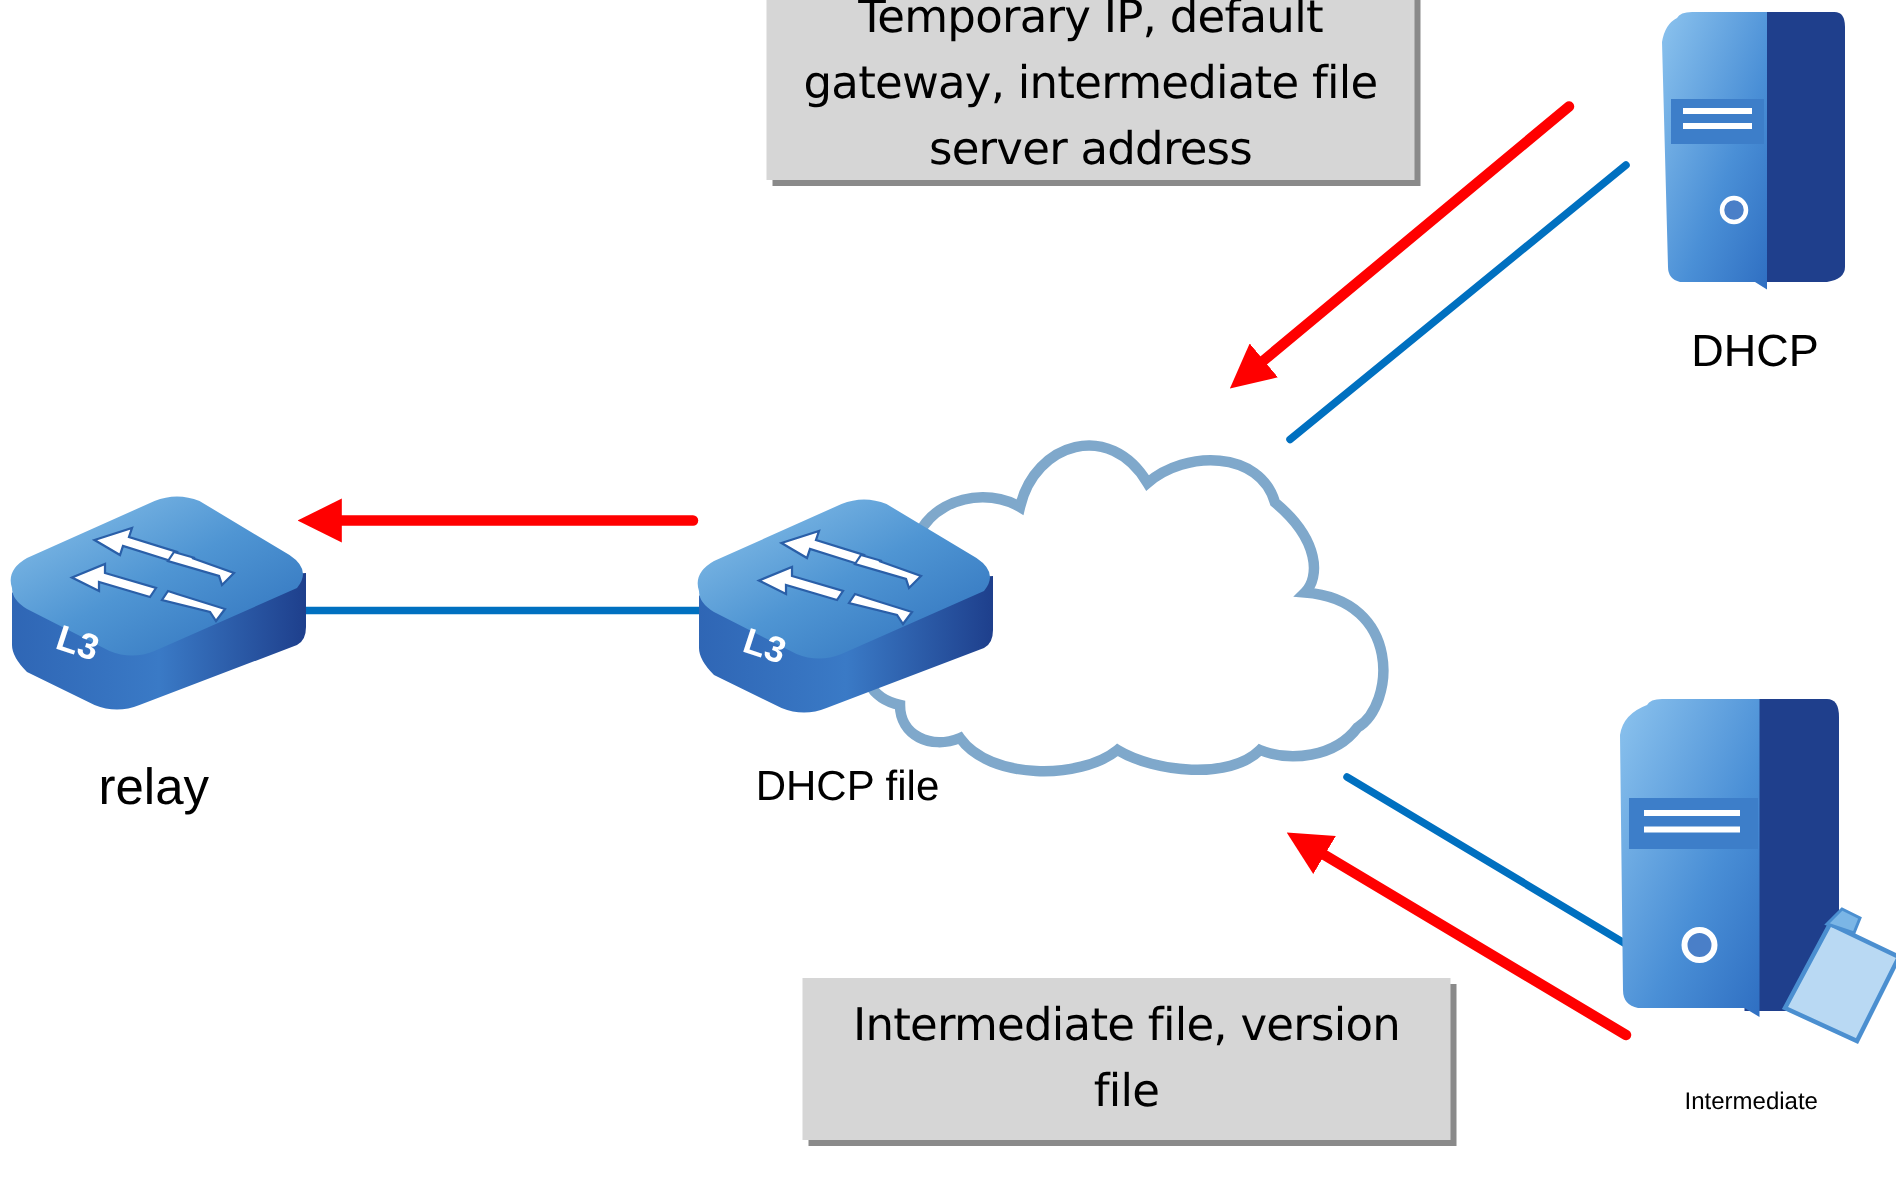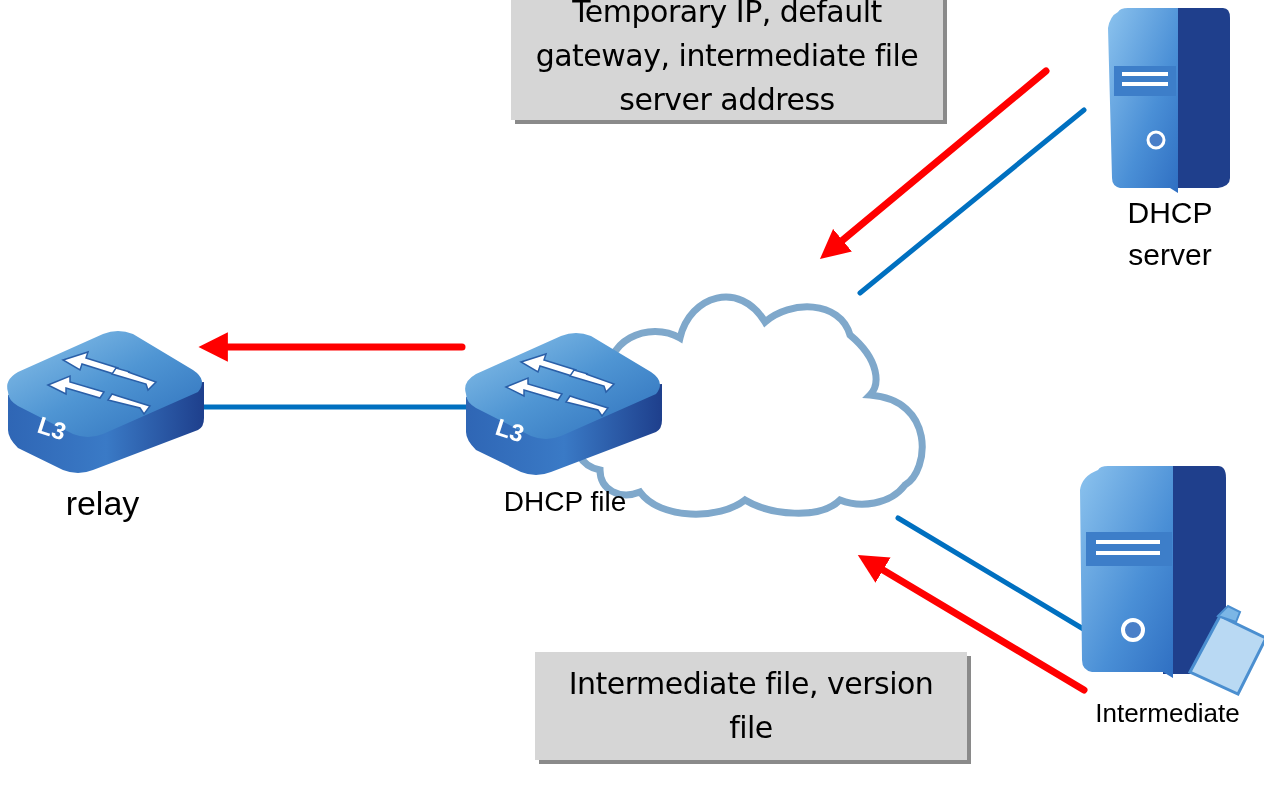--- a/index.html
+++ b/index.html
@@ -1,31 +1,31 @@
 <!DOCTYPE html>
 <html><head>
 <meta charset="utf-8">
 <style>
   html, body { margin: 0; padding: 0; background: #ffffff; }
   body { width: 1264px; height: 791px; position: relative; overflow: hidden; font-family: "Liberation Sans", sans-serif; }
   #canvas { position: absolute; left: 0; top: 0; width: 1264px; height: 791px; }
-  .label { position: absolute; color: #000; text-align: center; font-family: "Liberation Sans", sans-serif; white-space: nowrap; }
+  .label { position: absolute; color: #000; text-align: center; font-family: "Liberation Sans", sans-serif; white-space: nowrap; margin-top: 22px; }
   .note {
     position: absolute; background: #d6d6d6; color: #000;
     font-family: "DejaVu Sans", sans-serif; text-align: center;
     box-shadow: 4px 4px 0 #8a8a8a;
     display: flex; align-items: center; justify-content: center;
     line-height: 44px; font-size: 30px; letter-spacing: -0.5px;
   }
   #note-top { left: 511px; top: -8px; width: 432px; height: 128px; }
   #note-bottom { left: 511px; top: 652px; width: 432px; height: 108px; margin-left: 24px; }
   #lbl-switch { left: 30px; top: 484px; width: 145px; font-size: 34px; }
   #lbl-relay { left: 470px; top: 486px; width: 190px; font-size: 28px; }
   #lbl-dhcp { left: 1100px; top: 192px; width: 140px; font-size: 30px; line-height: 42px; }
-  #lbl-ifs { left: 1085px; top: 698px; width: 165px; font-size: 26px; line-height: 30px; }
+  #lbl-ifs { left: 1085px; top: 698px; width: 165px; font-size: 16px; line-height: 30px; }
 </style>
 </head>
 <body>
 
 <svg id="canvas" viewBox="0 0 1264 791" xmlns="http://www.w3.org/2000/svg">
   <defs>
     <linearGradient id="swTop" x1="0" y1="0" x2="1" y2="1">
       <stop offset="0" stop-color="#8cc3ea"></stop>
       <stop offset="0.5" stop-color="#4f95d3"></stop>
       <stop offset="1" stop-color="#2d6fbb"></stop>
@@ -112,17 +112,16 @@
   <span style="white-space: normal; width: 400px;">Temporary IP, default gateway, intermediate file server address</span>
 </div>
 <div id="note-bottom" class="note">
   <span style="white-space: normal; width: 400px;">Intermediate file, version file</span>
 </div>
 
 <div id="lbl-switch" class="label">relay</div>
 <div id="lbl-relay" class="label">DHCP file</div>
 <div id="lbl-dhcp" class="label">
   <div>DHCP</div>
-  <div>server</div>
 </div>
 <div id="lbl-ifs" class="label">
   <div>Intermediate</div>
 </div>
 
 </body></html>

